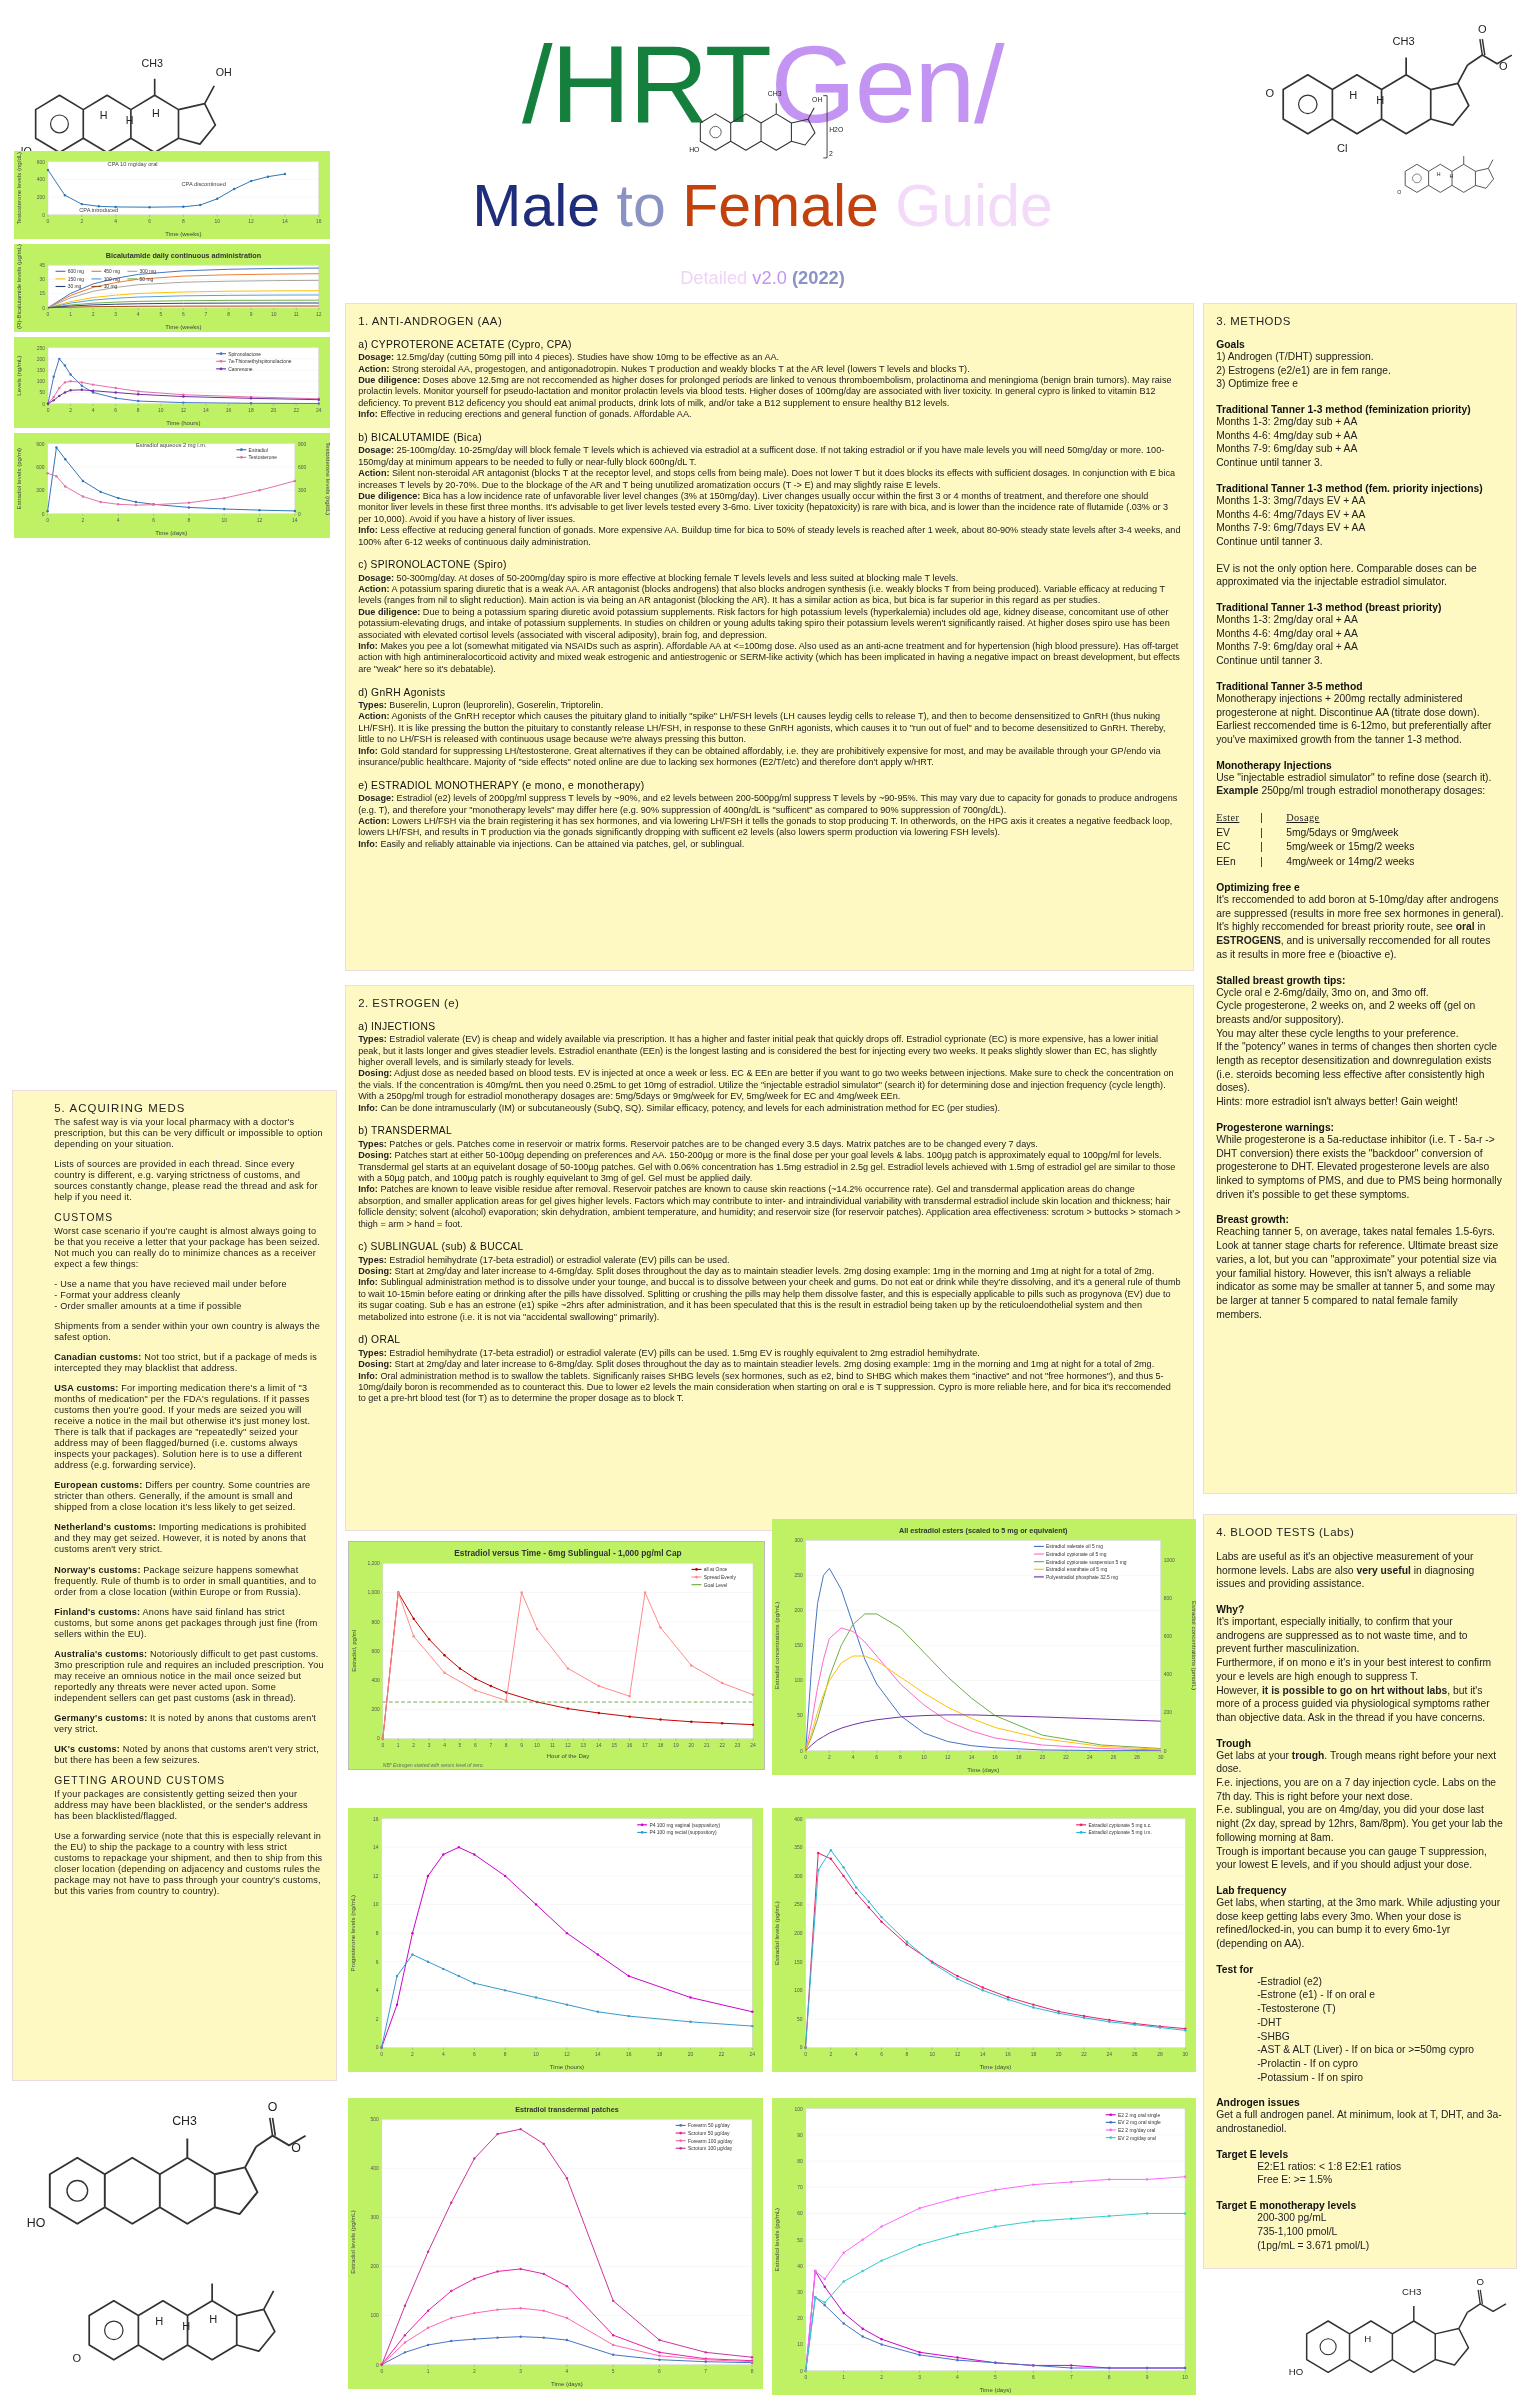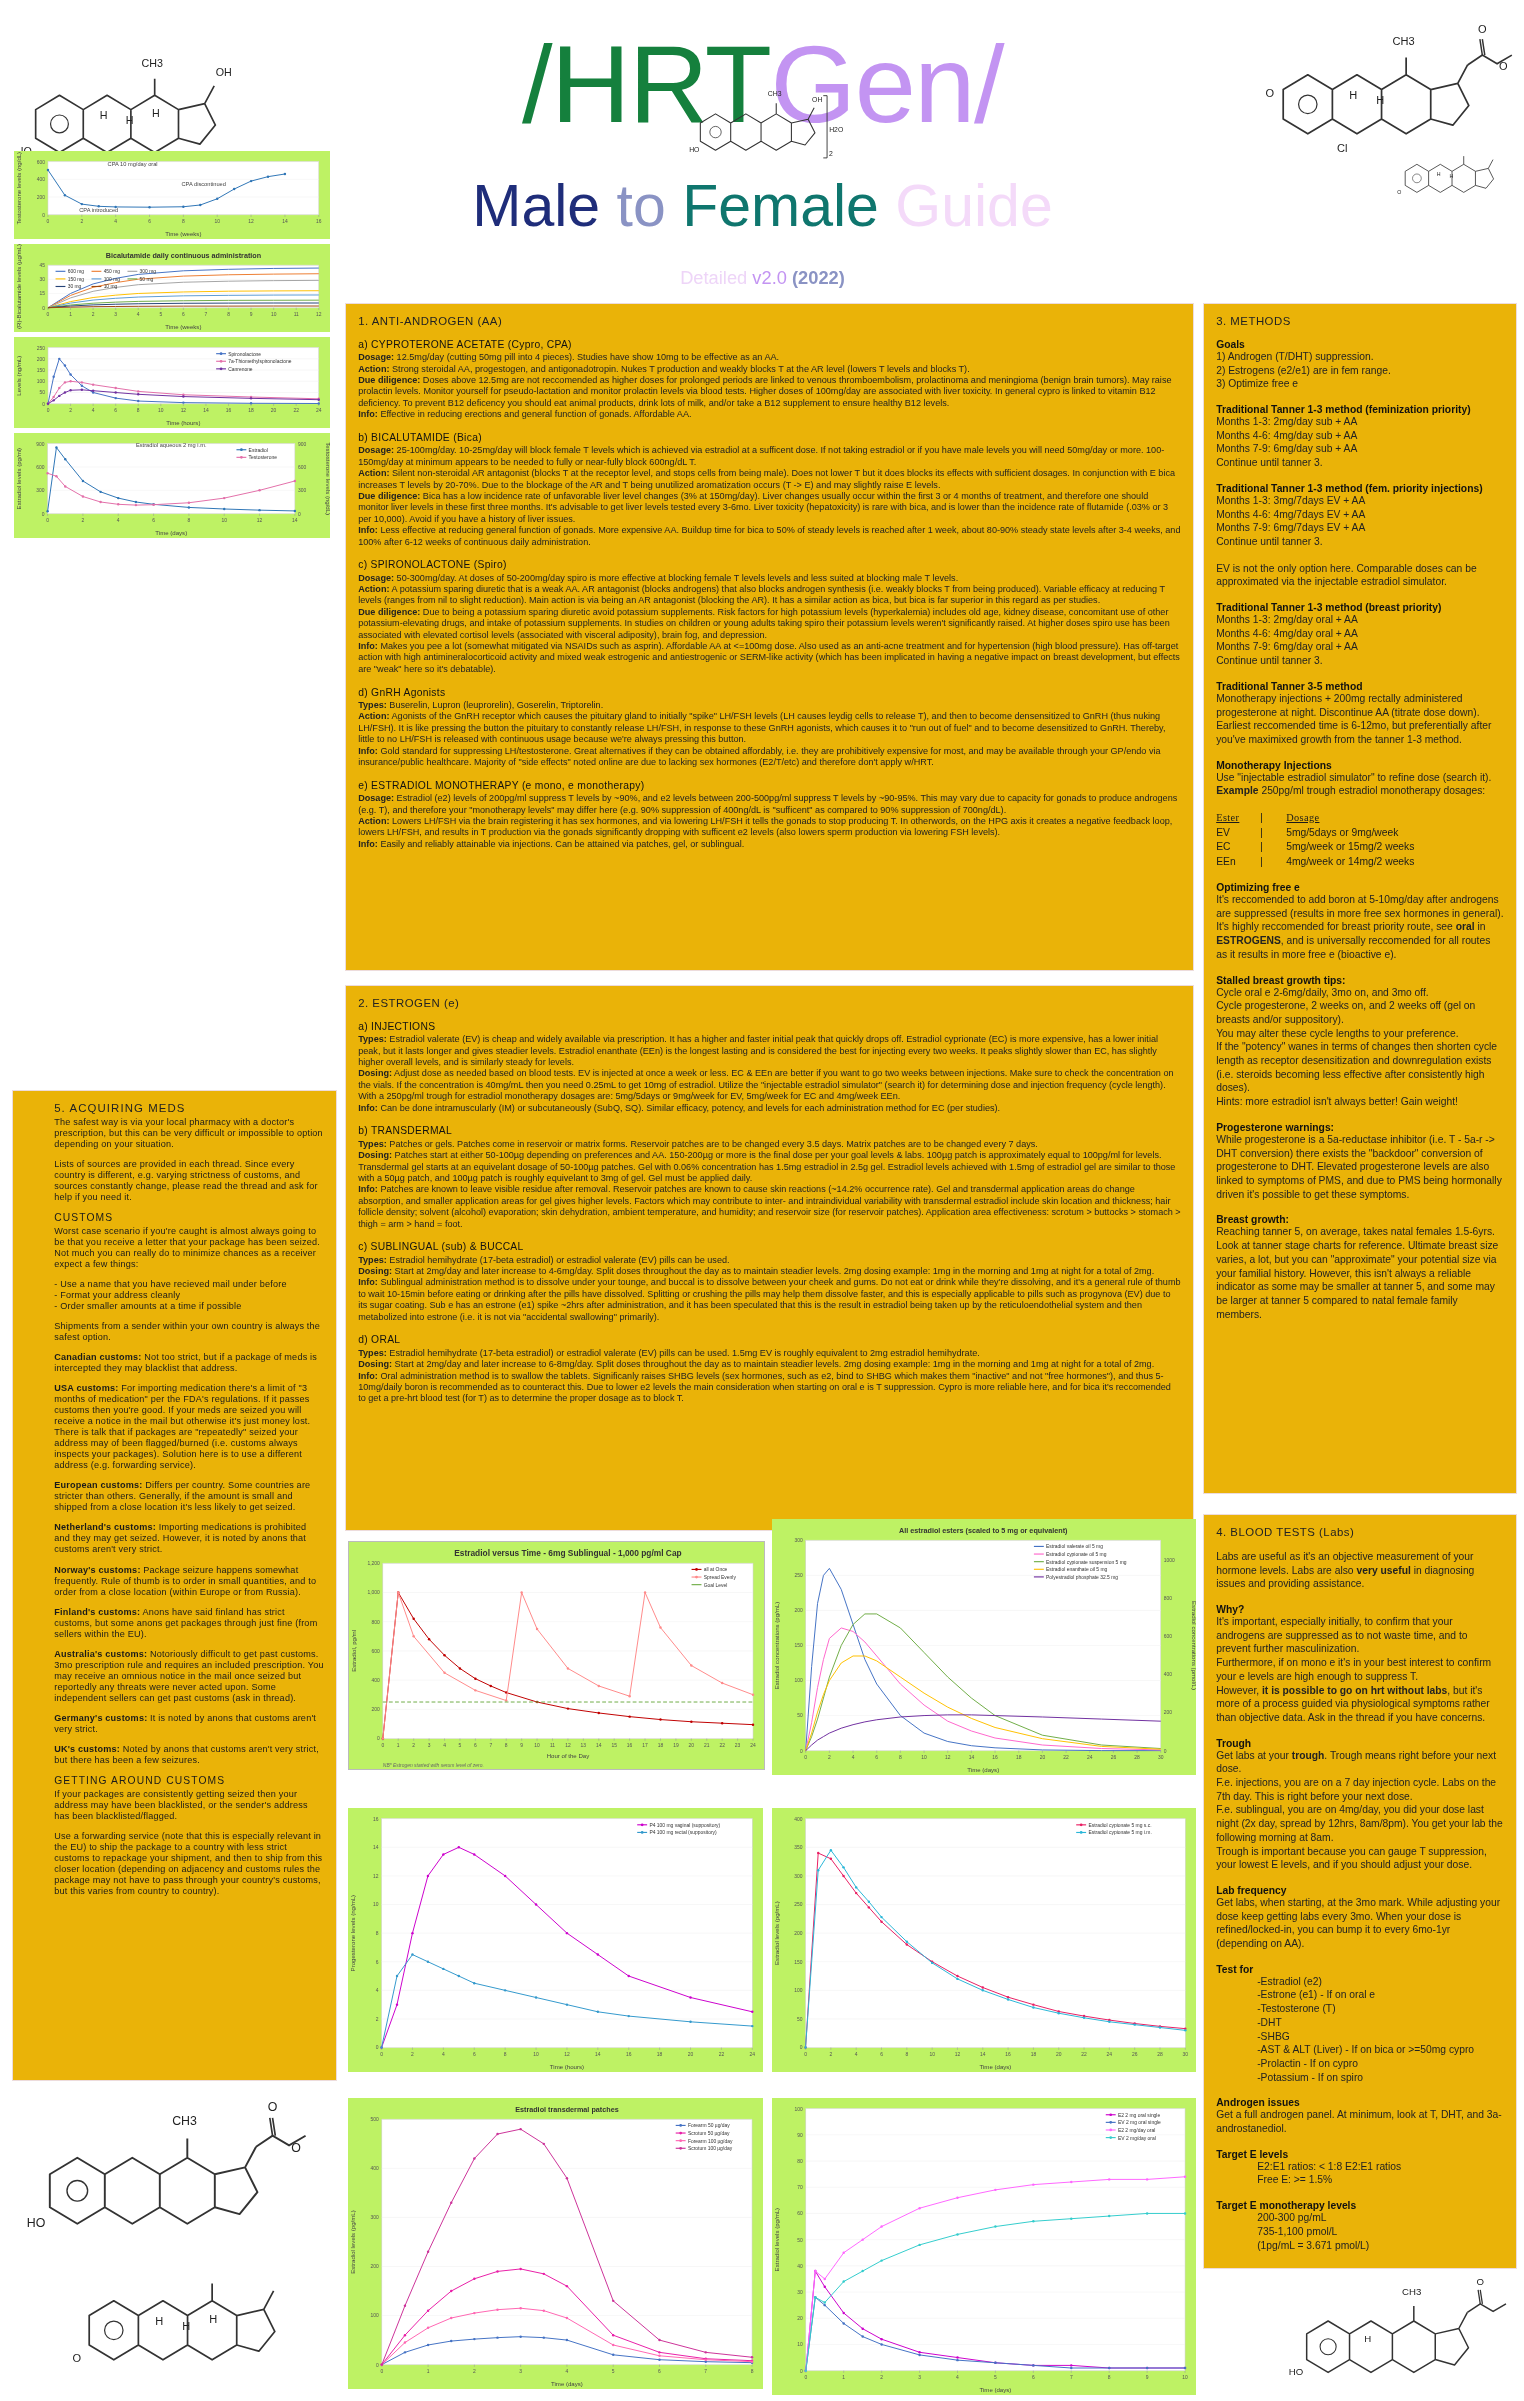--- a/index.html
+++ b/index.html
@@ -3,24 +3,24 @@
 <meta charset="utf-8">
 <style>
   html,body{margin:0;padding:0;background:#fff;}
   #page{position:relative;width:1525px;height:2401px;background:#fff;font-family:"Liberation Sans",sans-serif;color:#1a1a1a;overflow:hidden;}
   .abs{position:absolute;}
   
   .brand{left:0;right:0;top:29px;text-align:center;font-size:110px;line-height:1;letter-spacing:-1.5px;}
   .brand .lt{color:#15803d;} .brand .dk{color:#c394f2;}
   .subtitle{left:0;right:0;top:177px;text-align:center;font-size:59px;line-height:1;}
   .version{left:0;right:0;top:267px;text-align:center;font-size:18.3px;}
-  .w-male{color:#1f2d7a;} .w-to{color:#8a93c4;} .w-female{color:#0f766e;} .w-guide{color:#f4daf9;}
+  .w-male{color:#1f2d7a;} .w-to{color:#8a93c4;} .w-female{color:#c2410c;} .w-guide{color:#f4daf9;}
   .v-a{color:#eed5f8;} .v-b{color:#c394f2;} .v-c{color:#8a93c4;font-weight:bold;}
   
-  .sec{border:1.5px solid #eddcdc;background:#eab308;padding:10.7px 12.2px;box-sizing:border-box;overflow:hidden;}
+  .sec{border:1.5px solid #eddcdc;background:#fef9c3;padding:10.7px 12.2px;box-sizing:border-box;overflow:hidden;}
   .sec h2{font-size:11.4px;font-weight:400;letter-spacing:0.5px;margin:0 0 12.2px 0;color:#222;}
   #sec1{left:345px;top:303px;width:849px;height:668px;}
   #sec2{left:345px;top:985px;width:849px;height:546px;}
   #sec3{left:1203px;top:303px;width:314px;height:1191px;}
   #sec4{left:1203px;top:1514px;width:314px;height:755px;}
   #sec5{left:12.2px;top:1090px;width:325px;height:991px;padding-left:41px;}
   
   .drug{margin:0 0 11.4px 0;}
   .drug h3{font-size:10.3px;font-weight:400;letter-spacing:0.3px;margin:0 0 2.3px 0;color:#111;}
   .drug p{font-size:9.1px;line-height:11.4px;margin:0;color:#222;}

